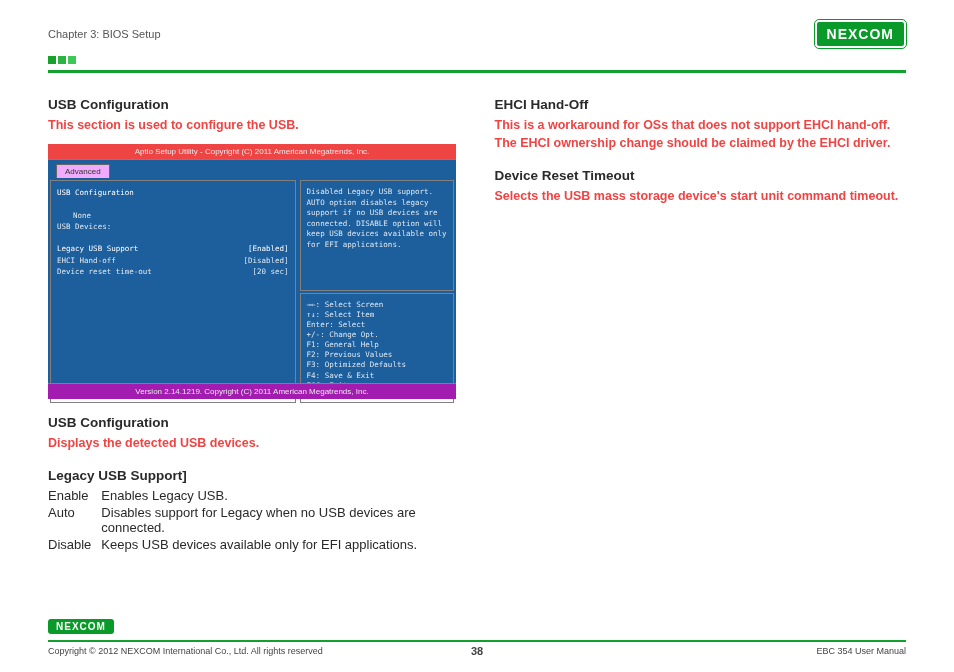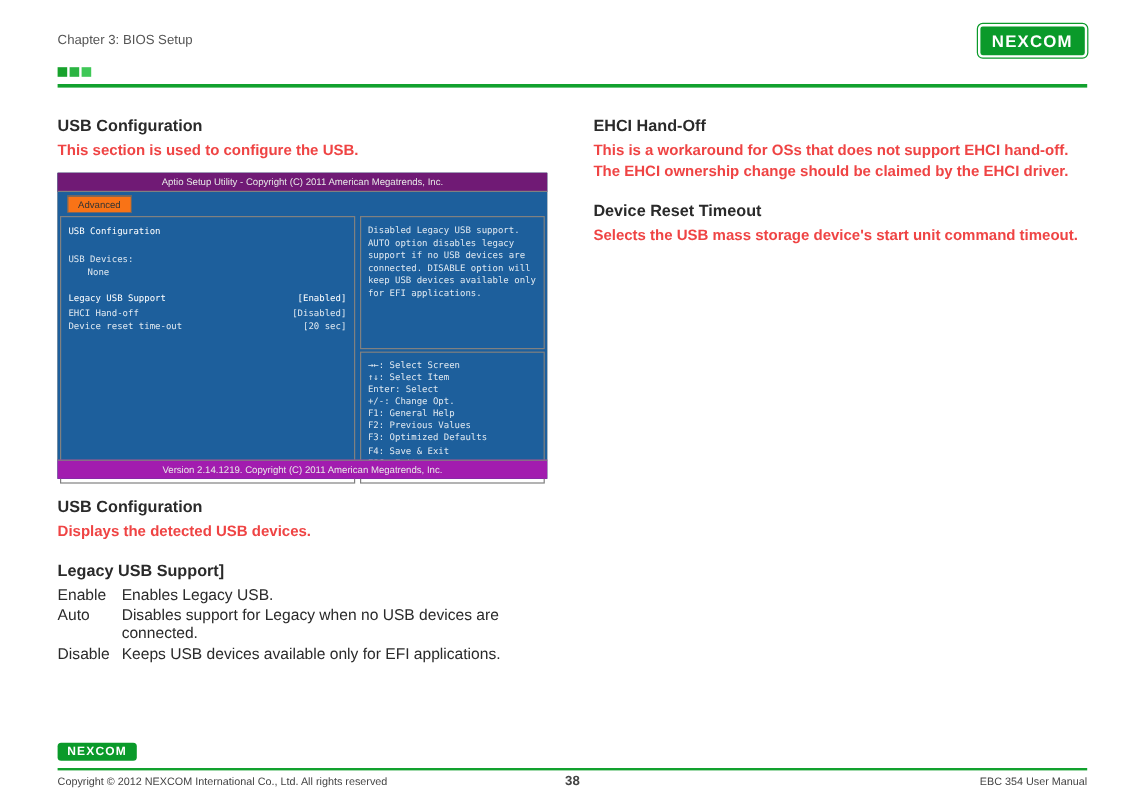--- a/index.html
+++ b/index.html
@@ -12,22 +12,22 @@
   .dot.d2 { background: #2bb442; }
   .dot.d3 { background: #3fc857; }
   hr.green { border: none; border-top: 3px solid #12a12e; margin-top: 6px; }
   .columns { display: flex; gap: 35px; margin-top: 24px; }
   .col { flex: 1; min-width: 0; }
   .h { font-weight: 700; font-size: 13.5px; margin-bottom: 4px; margin-top: 16px; }
   .h.first { margin-top: 0; }
   .body { font-size: 12.5px; line-height: 1.45; color: #ef4444; font-weight: bold; }
   .bios-shot { width: 408px; height: 255px; background: #2a2a2a; margin-top: 10px; }
   .bios-inner { position: relative; width: 100%; height: 100%; background: #1d5f9c; }
-  .bios-top { background: #701a75; color: #e7e7e7; font-size: 8px; text-align: center; padding: 3px 0; border-bottom: 1px solid #808080; }
-  .bios-tab { background: #f97316; color: #333; font-size: 8px; display: inline-block; padding: 2px 8px; margin-left: 8px; border: 1px solid #666; border-bottom: none; }
+  .bios-top { background: #ef4444; color: #e7e7e7; font-size: 8px; text-align: center; padding: 3px 0; border-bottom: 1px solid #808080; }
+  .bios-tab { background: #f0abfc; color: #333; font-size: 8px; display: inline-block; padding: 2px 8px; margin-left: 8px; border: 1px solid #666; border-bottom: none; }
   .bios-body { display: flex; height: calc(100% - 28px); }
   .bios-left { flex: 1.5; border: 1px solid #808080; margin: 2px; padding: 6px; color: #dfe8f0; font-size: 7.5px; font-family: monospace; line-height: 1.5; }
   .bios-right { flex: 1; display: flex; flex-direction: column; margin: 2px; }
   .bios-right-top { flex: 1; border: 1px solid #808080; padding: 6px; color: #dfe8f0; font-size: 7.5px; font-family: monospace; line-height: 1.4; }
   .bios-right-bot { flex: 1; border: 1px solid #808080; padding: 6px; color: #dfe8f0; font-size: 7.5px; font-family: monospace; line-height: 1.35; margin-top: 2px; }
   .bios-bot { background: #a21caf; color: #e7e7e7; font-size: 8px; text-align: center; padding: 3px 0; border-top: 1px solid #808080; position: absolute; bottom: 0; left: 0; right: 0; }
   .bios-white { color: #ffffff; }
   table.opts { font-size: 13px; border-collapse: collapse; margin-top: 4px; }
   table.opts td { padding: 1px 10px 1px 0; vertical-align: top; }
   .footer { position: absolute; left: 48px; right: 48px; bottom: 16px; }
@@ -61,22 +61,22 @@
       <div class="body">This section is used to configure the USB.</div>
 
       <div class="bios-shot">
         <div class="bios-inner">
           <div class="bios-top">Aptio Setup Utility - Copyright (C) 2011 American Megatrends, Inc.</div>
           <div><span class="bios-tab">Advanced</span></div>
           <div class="bios-body">
             <div class="bios-left">
               <div class="bios-white">USB Configuration</div>
               <br>
+              <div style="padding-left:16px">None</div>
               <div>USB Devices:</div>
-              <div style="padding-left:16px">None</div>
               <br>
               <div class="bios-row bios-white">
                 <span>Legacy USB Support</span>
                 <span>[Enabled]</span>
               </div>
               <div class="bios-row">
                 <span>EHCI Hand-off</span>
                 <span>[Disabled]</span>
               </div>
               <div class="bios-row">

